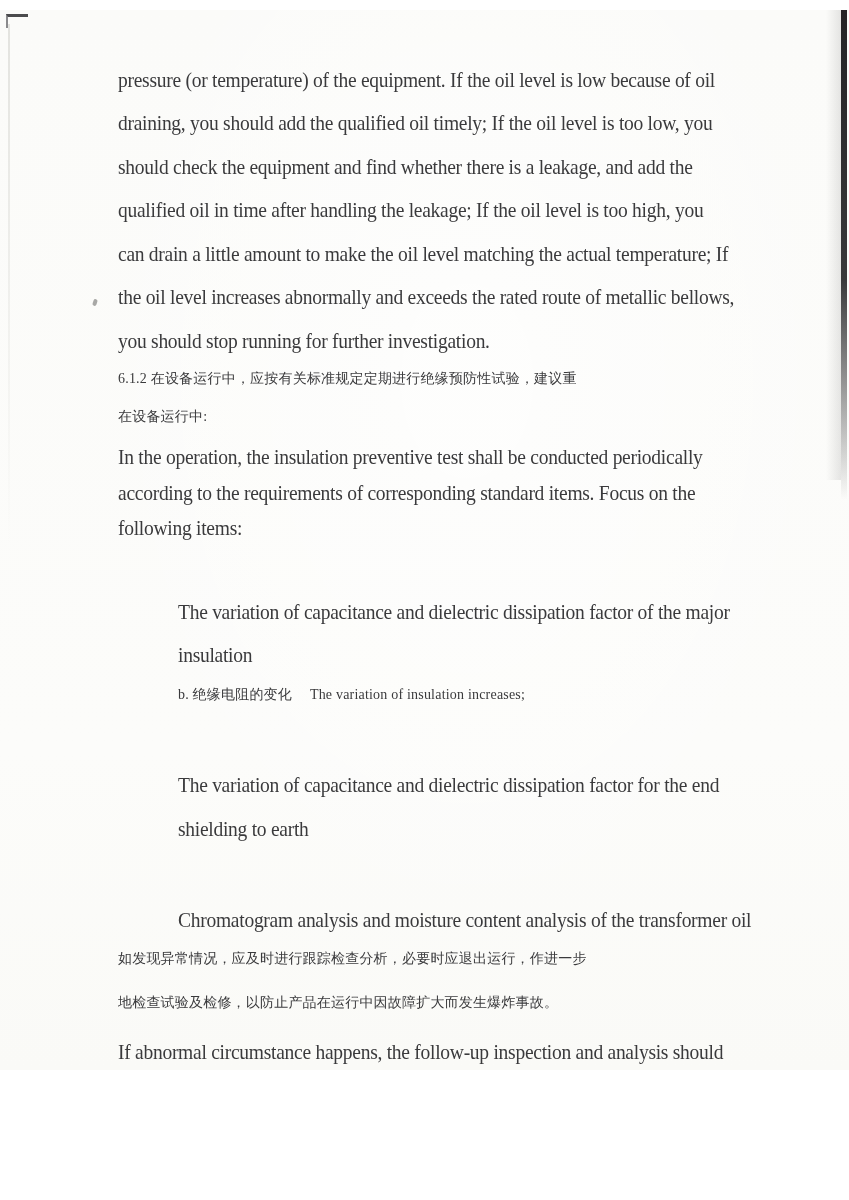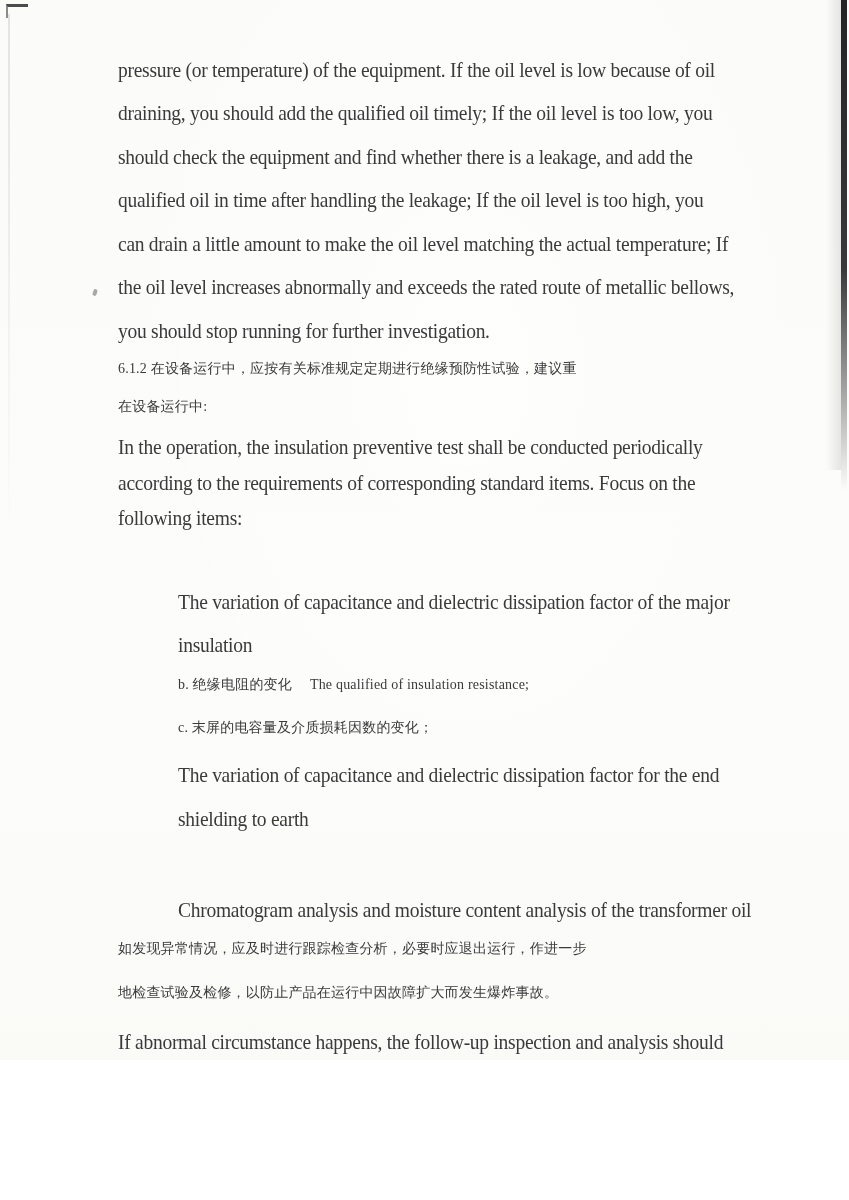--- a/index.html
+++ b/index.html
@@ -10,20 +10,21 @@
   .scan {
     position: relative;
     width: 849px;
     height: 1060px;
     overflow: hidden;
     background:
       radial-gradient(ellipse at 55% 35%, rgba(255,255,255,0.6), rgba(0,0,0,0) 60%),
       linear-gradient(180deg, #fbfbf9 0%, #fcfcfa 70%, #fafaf7 100%);
     font-family: "Liberation Serif", "DejaVu Serif", serif;
     color: #3a3a3c;
+    margin-top: 10px;
   }
   .line {
     position: absolute;
     white-space: nowrap;
     line-height: 1.25;
   }
   .en {
     font-size: 21px;
     letter-spacing: -0.3px;
     transform: scaleX(0.93);
@@ -139,22 +140,21 @@
 
   <div class="line zh main" style="top:360px">6.1.2 在设备运行中，应按有关标准规定定期进行绝缘预防性试验，建议重</div>
   <div class="line zh main" style="top:398px">在设备运行中:</div>
 
   <div class="line en main" style="top:434px">In the operation, the insulation preventive test shall be conducted periodically</div>
   <div class="line en main" style="top:470px">according to the requirements of corresponding standard items. Focus on the</div>
   <div class="line en main" style="top:505px">following items:</div>
 
   <div class="line en ind" style="top:589px">The variation of capacitance and dielectric dissipation factor of the major</div>
   <div class="line en ind" style="top:632px">insulation</div>
-  <div class="line zh ind" style="top:676px">b. 绝缘电阻的变化　 The qualified of insulation resistance;</div>
-  <div class="line zh ind" style="top:719px">c. 末屏的电容量及介质损耗因数的变化；</div>
+  <div class="line zh ind" style="top:676px">b. 绝缘电阻的变化　 The variation of insulation increases;</div>
   <div class="line en ind" style="top:762px">The variation of capacitance and dielectric dissipation factor for the end</div>
   <div class="line en ind" style="top:806px">shielding to earth</div>
   <div class="line en ind" style="top:897px">Chromatogram analysis and moisture content analysis of the transformer oil</div>
 
   <div class="line zh main" style="top:984px">地检查试验及检修，以防止产品在运行中因故障扩大而发生爆炸事故。</div>
   <div class="line zh main" style="top:940px">如发现异常情况，应及时进行跟踪检查分析，必要时应退出运行，作进一步</div>
   <div class="line en main" style="top:1029px">If abnormal circumstance happens, the follow-up inspection and analysis should</div>
 
   <div class="page-num">15</div>
 </div>

